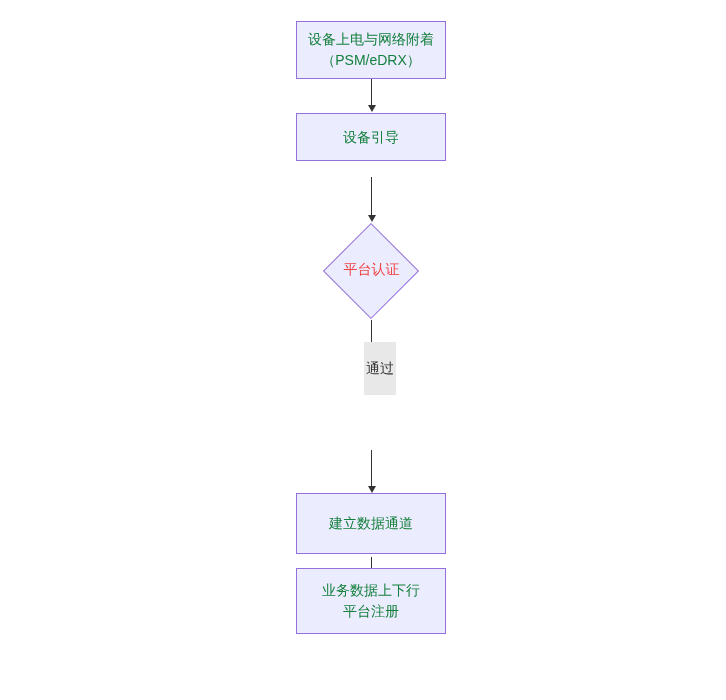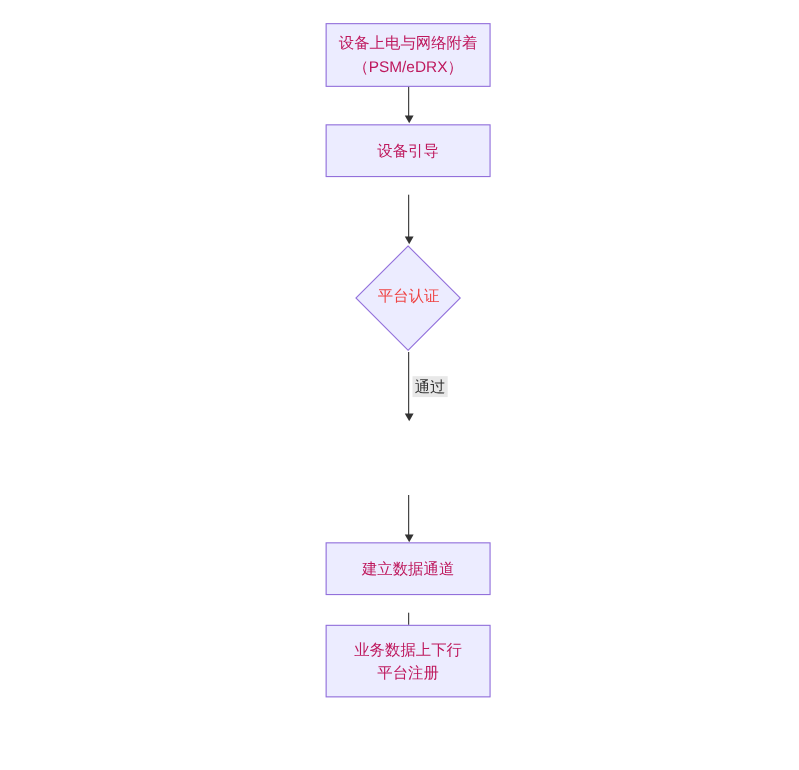--- a/index.html
+++ b/index.html
@@ -6,21 +6,21 @@
   body{
     width:726px;height:700px;background:#ffffff;
     font-family:"Liberation Sans","DejaVu Sans",sans-serif;
     position:relative;overflow:hidden;
   }
   .canvas{position:absolute;left:0;top:0;width:726px;height:700px;}
   .node{
     position:absolute;left:296px;width:150px;
     background:#ECECFF;border:1px solid #9370DB;
     display:flex;flex-direction:column;align-items:center;justify-content:center;
-    font-size:14px;line-height:21px;color:#be185d;text-align:center;
+    font-size:14px;line-height:21px;color:#15803d;text-align:center;
     box-sizing:border-box;
   }
   .diamond-shape{
     position:absolute;left:337px;top:237px;width:68px;height:68px;
     background:#ECECFF;border:1px solid #9370DB;
     transform:rotate(45deg);box-sizing:border-box;
   }
   .diamond-label{
     position:absolute;left:296px;top:261px;width:151px;
     text-align:center;font-size:14px;color:#ef4444;
@@ -28,23 +28,23 @@
   .arrow{position:absolute;left:371px;width:1px;}
   .arrow::before{
     content:"";position:absolute;left:0;top:0;bottom:5px;width:1px;background:#333333;
   }
   .arrow::after{
     content:"";position:absolute;left:-3.5px;bottom:0;width:0;height:0;
     border-left:4px solid transparent;border-right:4px solid transparent;
     border-top:7px solid #333333;
   }
   .edge-label{
-    position:absolute;left:391px;top:342px;transform:translateX(-50%);
+    position:absolute;left:380px;top:342px;transform:translateX(-50%);
     background:#e8e8e8;color:#333333;font-size:14px;line-height:19px;
-    padding:0 2px;white-space:nowrap;
+    padding:17px 2px;white-space:nowrap;
   }
 </style>
 </head>
 <body>
 
 <div class="canvas">
 
   <div class="node" style="top:21px;height:58px">
     <span>设备上电与网络附着</span>
     <span>（PSM/eDRX）</span>
@@ -60,21 +60,21 @@
 
   <div class="diamond-shape"></div>
   <div class="diamond-label">平台认证</div>
 
   <div class="arrow" style="top:320px;height:63px"></div>
   <div class="edge-label">通过</div>
 
 
   <div class="arrow" style="top:450px;height:43px"></div>
 
-  <div class="node" style="top:493px;height:48px">
+  <div class="node" style="top:493px;height:61px">
     <span>建立数据通道</span>
   </div>
 
   <div class="arrow" style="top:557px;height:45px"></div>
 
   <div class="node" style="top:568px;height:66px">
     <span>业务数据上下行</span>
     <span>平台注册</span>
   </div>
 

